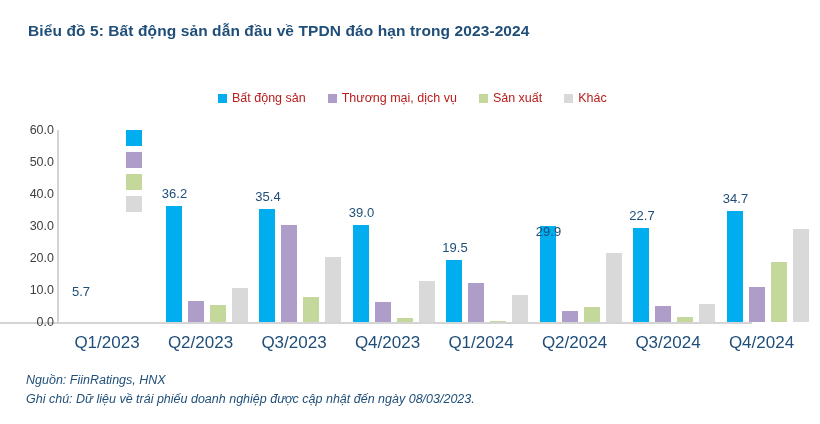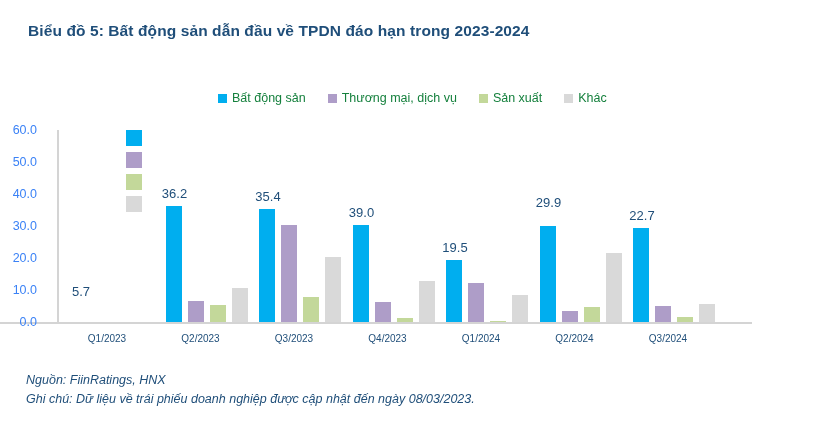--- a/index.html
+++ b/index.html
@@ -46,21 +46,21 @@
     white-space: nowrap;
   }
   .legend-swatch {
     width: 9px;
     height: 9px;
     display: inline-block;
     flex: 0 0 auto;
   }
   .legend-label {
     font-size: 12.5px;
-    color: #15803d;
+    color: #b91c1c;
     line-height: 1;
   }
   
   .plot-area {
     position: absolute;
     left: 58px;
     top: 130px;
     width: 748px;
     height: 192px;
   }
@@ -76,24 +76,24 @@
     position: absolute;
     left: 57px;
     top: 130px;
     width: 1.5px;
     height: 193px;
     background: #D4D4D4;
   }
   .ytick {
     position: absolute;
     right: 100%;
-    margin-right: 21px;
+    margin-right: 4px;
     transform: translateY(-50%);
     font-size: 12.5px;
-    color: #3b82f6;
+    color: #404040;
     white-space: nowrap;
   }
   .ytick-wrap {
     position: absolute;
     left: 0;
     width: 0;
   }
   .group {
     position: absolute;
     bottom: 0;
@@ -116,21 +116,21 @@
     font-size: 13px;
     color: #1F4E79;
     white-space: nowrap;
   }
   .xtick {
     position: absolute;
     top: 100%;
     margin-top: 11px;
     left: 50%;
     transform: translateX(-50%);
-    font-size: 10px;
+    font-size: 17px;
     color: #1F4E79;
     white-space: nowrap;
     text-align: center;
   }
   
   .footer {
     position: absolute;
     left: 26px;
     top: 371px;
     font-style: italic;
@@ -229,31 +229,39 @@
         <div class="bar" style="background: rgb(195, 216, 154); height: 0.96px;"></div>
         <div class="bar" style="background: rgb(217, 217, 217); height: 27.2px;"></div>
         <div class="bar-label" style="bottom: 62.4px; left: -17px;">19.5</div>
         <div class="xtick">Q1/2024</div>
       </div>
       <div class="group" style="left: 481.5px; width: 70px; height: 192px;">
         <div class="bar" style="background: rgb(0, 174, 239); height: 95.68px;"></div>
         <div class="bar" style="background: rgb(174, 157, 200); height: 11.2px;"></div>
         <div class="bar" style="background: rgb(195, 216, 154); height: 15.36px;"></div>
         <div class="bar" style="background: rgb(217, 217, 217); height: 68.8px;"></div>
-        <div class="bar-label" style="bottom: 107px; left: -17px;">29.9</div>
+        <div class="bar-label" style="bottom: 78px; left: -17px;">29.9</div>
         <div class="xtick">Q2/2024</div>
       </div>
       <div class="group" style="left: 575px; width: 70px; height: 192px;">
         <div class="bar" style="background: rgb(0, 174, 239); height: 94.4px;"></div>
         <div class="bar" style="background: rgb(174, 157, 200); height: 16px;"></div>
         <div class="bar" style="background: rgb(195, 216, 154); height: 4.8px;"></div>
         <div class="bar" style="background: rgb(217, 217, 217); height: 17.6px;"></div>
         <div class="bar-label" style="bottom: 94.4px; left: -17px;">22.7</div>
         <div class="xtick">Q3/2024</div>
       </div>
+      <div class="group" style="left: 668.5px; width: 70px; height: 192px;">
+        <div class="bar" style="background: rgb(0, 174, 239); height: 111.04px;"></div>
+        <div class="bar" style="background: rgb(174, 157, 200); height: 35.2px;"></div>
+        <div class="bar" style="background: rgb(195, 216, 154); height: 60.16px;"></div>
+        <div class="bar" style="background: rgb(217, 217, 217); height: 93.44px;"></div>
+        <div class="bar-label" style="bottom: 111.04px; left: -17px;">34.7</div>
+        <div class="xtick">Q4/2024</div>
+      </div>
     </div>
 
   <div class="footer">
     <div>Nguồn: FiinRatings, HNX</div>
     <div>Ghi chú: Dữ liệu về trái phiếu doanh nghiệp được cập nhật đến ngày 08/03/2023.</div>
   </div>
 
 </div>
 
 </body></html>

